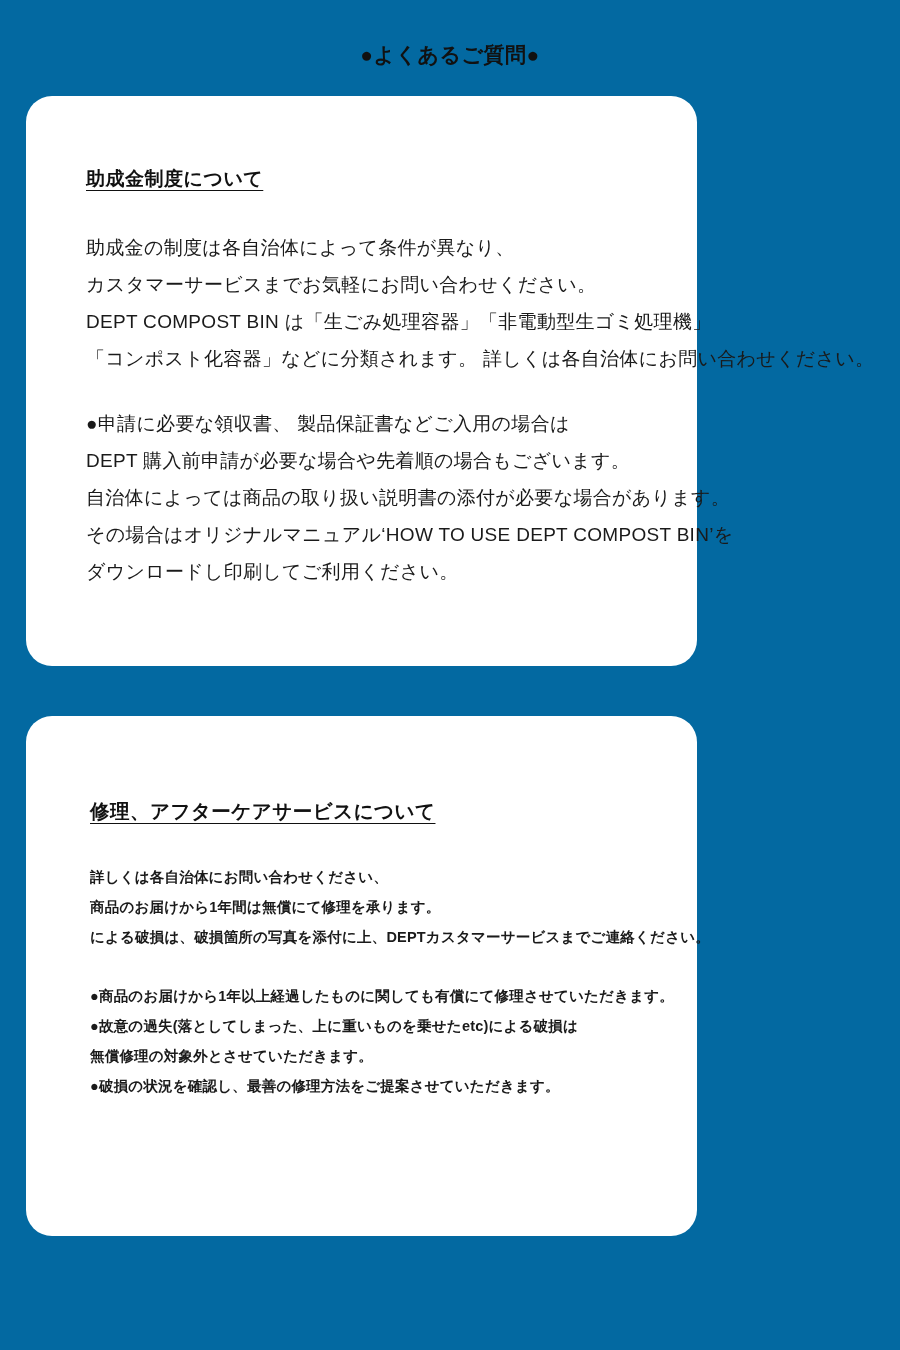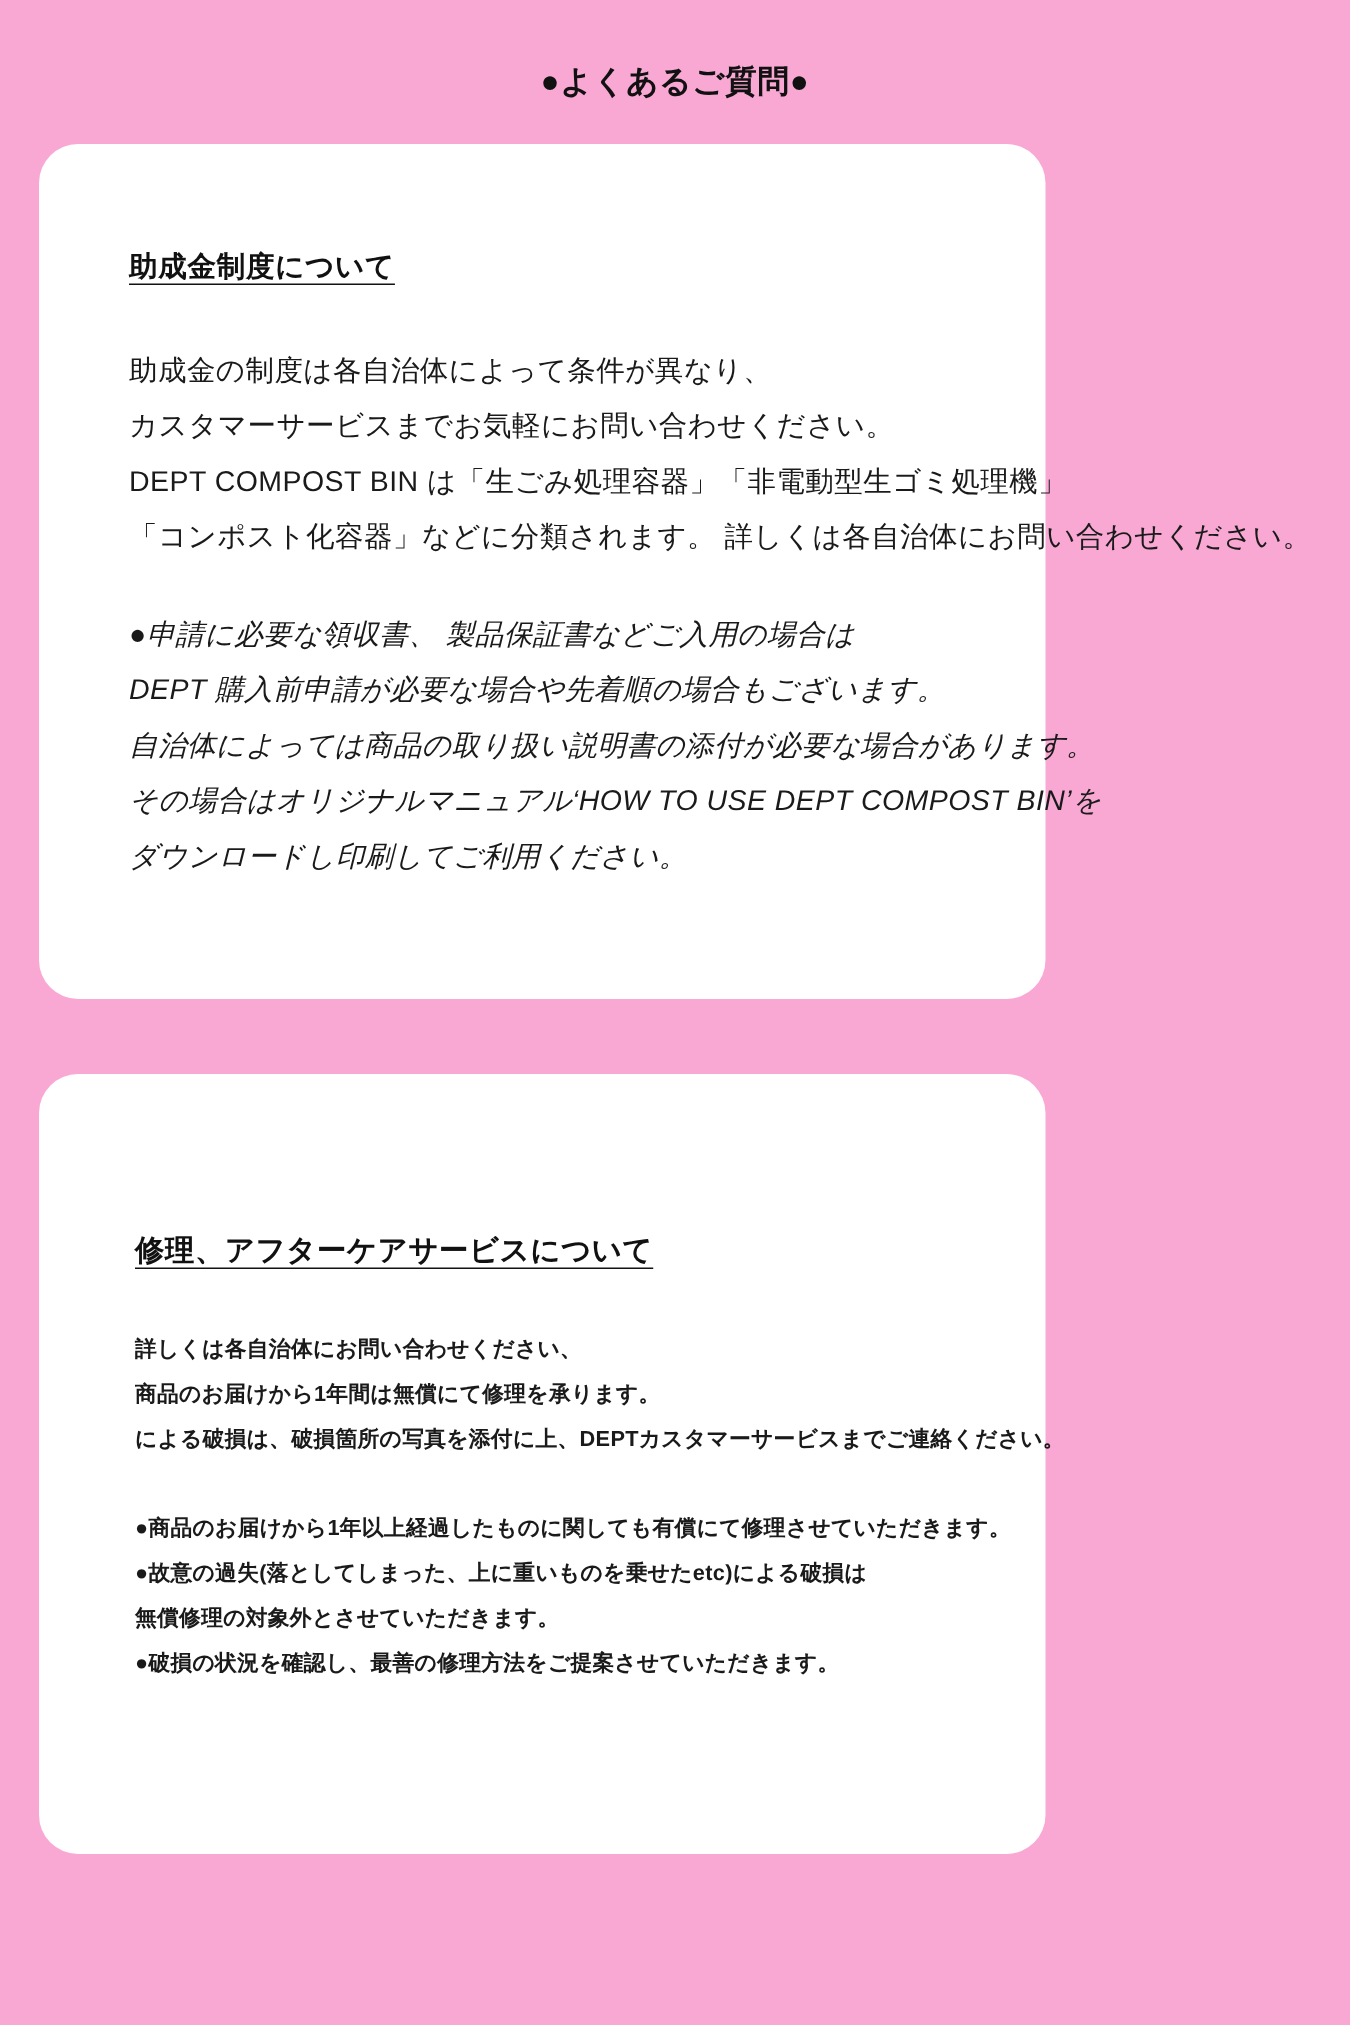--- a/index.html
+++ b/index.html
@@ -11,21 +11,21 @@
     height: 1350px;
     background: #e8b council;
     background-color: #e8b84b;
     font-family: "Liberation Sans", sans-serif;
     overflow: hidden;
   }
   .page {
     position: relative;
     width: 900px;
     height: 1350px;
-    background-color: #f9a8d4;
+    background-color: #0369a1;
     box-sizing: border-box;
   }
   .page-title {
     text-align: center;
     font-size: 21px;
     font-weight: bold;
     color: #111111;
     letter-spacing: 0.5px;
     padding-top: 42px;
     padding-bottom: 0;
@@ -61,21 +61,20 @@
     letter-spacing: 0.5px;
     margin: 0;
     line-height: 1.4;
   }
   #card-subsidy .section-heading {
     padding-top: 70px;
   }
   #card-repair .section-heading {
     padding-top: 82px;
     padding-left: 4px;
-    margin-top: 23px;
   }
   .para {
     margin: 0;
     padding: 0;
   }
   .line {
     font-size: 19px;
     color: #1a1a1a;
     line-height: 1.95;
     letter-spacing: 0.3px;
@@ -86,21 +85,20 @@
     display: inline-block;
   }
   .line-wrap {
     display: block;
   }
   #subsidy-para-1 {
     padding-top: 36px;
   }
   #subsidy-para-2 {
     padding-top: 28px;
-    font-style: italic;
   }
   #repair-para-1 {
     padding-top: 38px;
     padding-left: 4px;
   }
   #repair-para-2 {
     padding-top: 30px;
     padding-left: 4px;
   }
   #repair-para-1 .line, #repair-para-2 .line {

